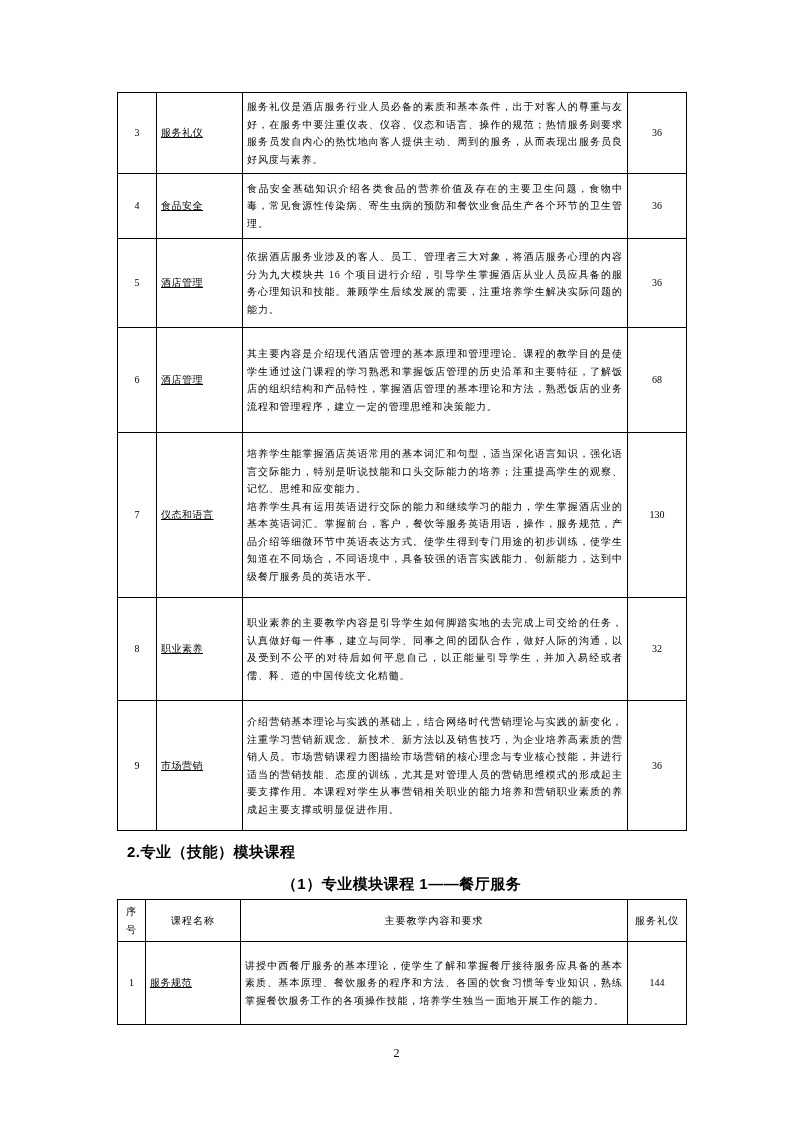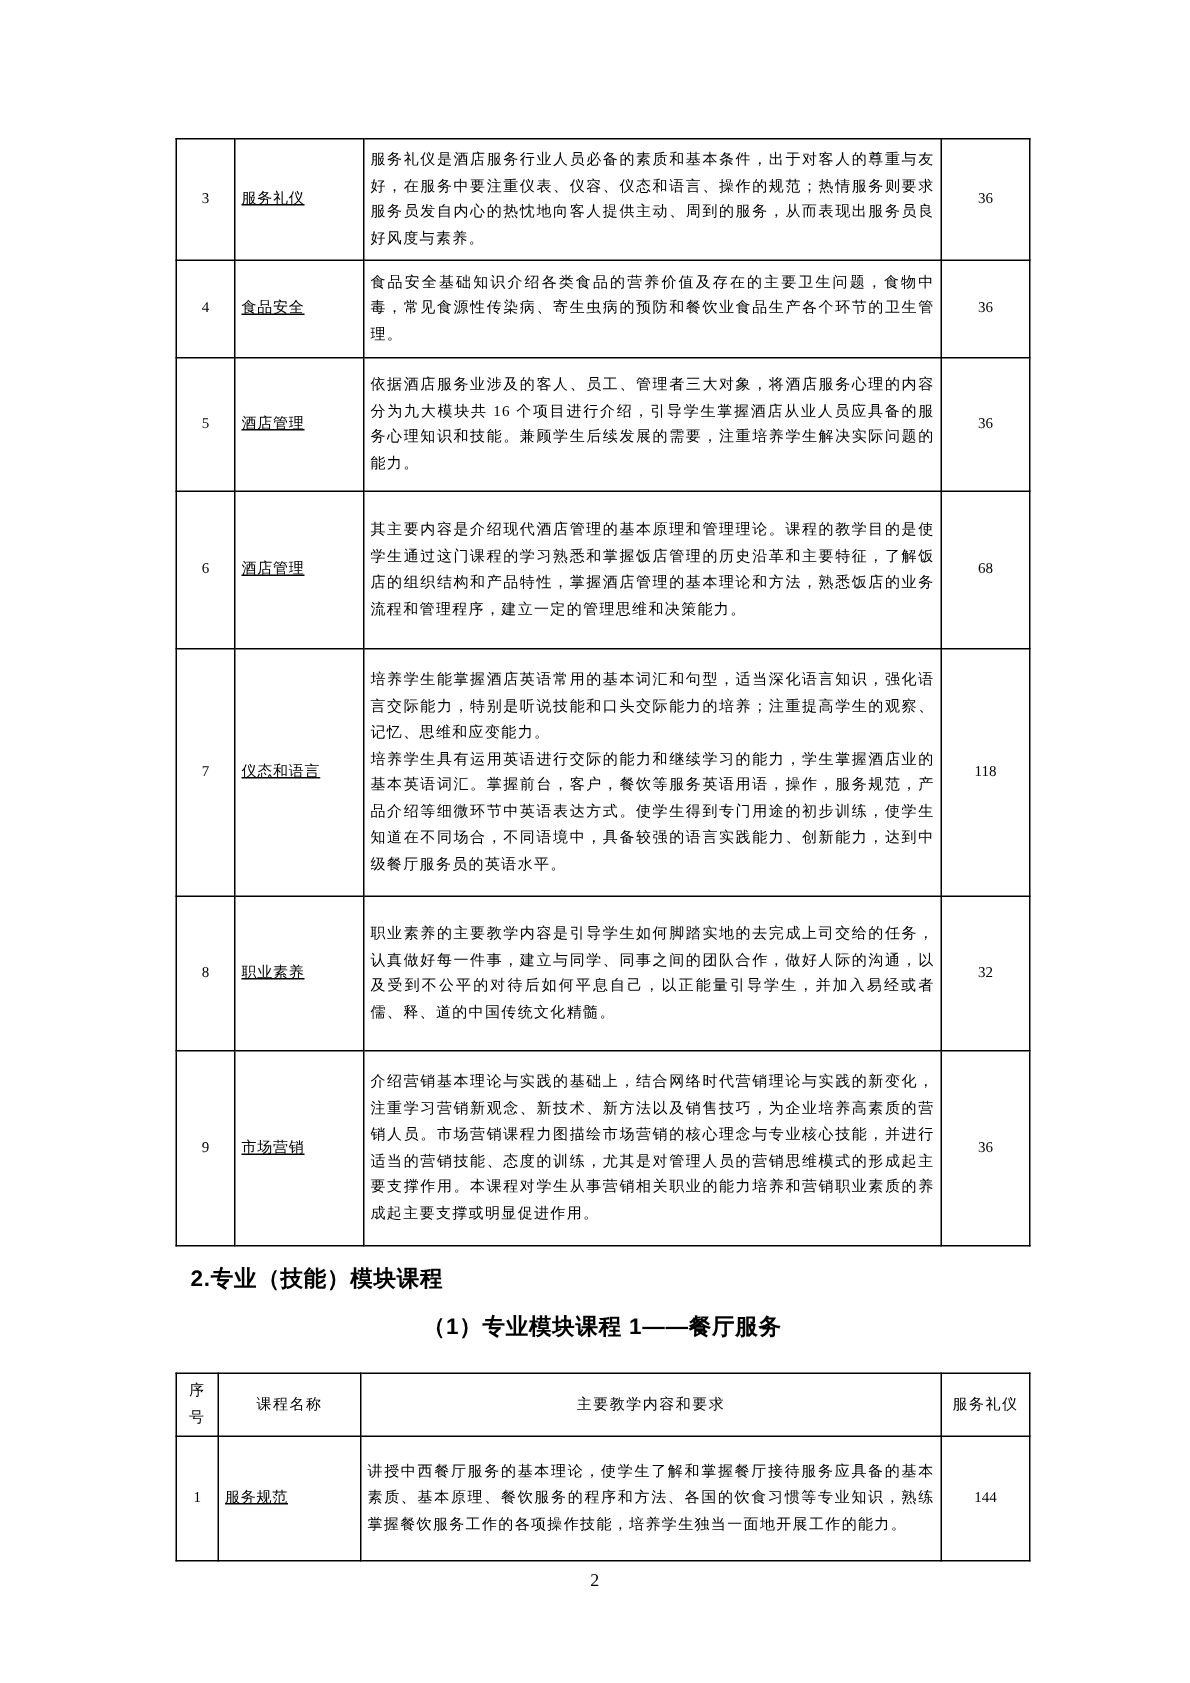--- a/index.html
+++ b/index.html
@@ -58,21 +58,21 @@
     line-height: 16px;
   }
   .heading-1 {
     margin: 12px 0 12px 10px;
     font-family: "Liberation Sans", "DejaVu Sans", sans-serif;
     font-weight: bold;
     font-size: 15px;
     letter-spacing: 0.5px;
   }
   .heading-2 {
-    margin: 13px 0 21px 0;
+    margin: 13px 0 5px 0;
     text-align: center;
     font-family: "Liberation Sans", "DejaVu Sans", sans-serif;
     font-weight: bold;
     font-size: 15px;
     letter-spacing: 0.5px;
   }
   .page-number {
     position: absolute;
     top: 1046px;
     left: 0;
@@ -117,21 +117,21 @@
         <td class="num-cell">6</td>
         <td class="name-cell">酒店管理</td>
         <td class="desc-cell">其主要内容是介绍现代酒店管理的基本原理和管理理论。课程的教学目的是使学生通过这门课程的学习熟悉和掌握饭店管理的历史沿革和主要特征，了解饭店的组织结构和产品特性，掌握酒店管理的基本理论和方法，熟悉饭店的业务流程和管理程序，建立一定的管理思维和决策能力。</td>
         <td class="num-cell">68</td>
       </tr>
       <tr style="height:165px">
         <td class="num-cell">7</td>
         <td class="name-cell">仪态和语言</td>
         <td class="desc-cell">培养学生能掌握酒店英语常用的基本词汇和句型，适当深化语言知识，强化语言交际能力，特别是听说技能和口头交际能力的培养；注重提高学生的观察、记忆、思维和应变能力。
 培养学生具有运用英语进行交际的能力和继续学习的能力，学生掌握酒店业的基本英语词汇。掌握前台，客户，餐饮等服务英语用语，操作，服务规范，产品介绍等细微环节中英语表达方式。使学生得到专门用途的初步训练，使学生知道在不同场合，不同语境中，具备较强的语言实践能力、创新能力，达到中级餐厅服务员的英语水平。</td>
-        <td class="num-cell">118</td>
+        <td class="num-cell">130</td>
       </tr>
       <tr style="height:103px">
         <td class="num-cell">8</td>
         <td class="name-cell">职业素养</td>
         <td class="desc-cell">职业素养的主要教学内容是引导学生如何脚踏实地的去完成上司交给的任务，认真做好每一件事，建立与同学、同事之间的团队合作，做好人际的沟通，以及受到不公平的对待后如何平息自己，以正能量引导学生，并加入易经或者儒、释、道的中国传统文化精髓。</td>
         <td class="num-cell">32</td>
       </tr>
       <tr style="height:130px">
         <td class="num-cell">9</td>
         <td class="name-cell">市场营销</td>

